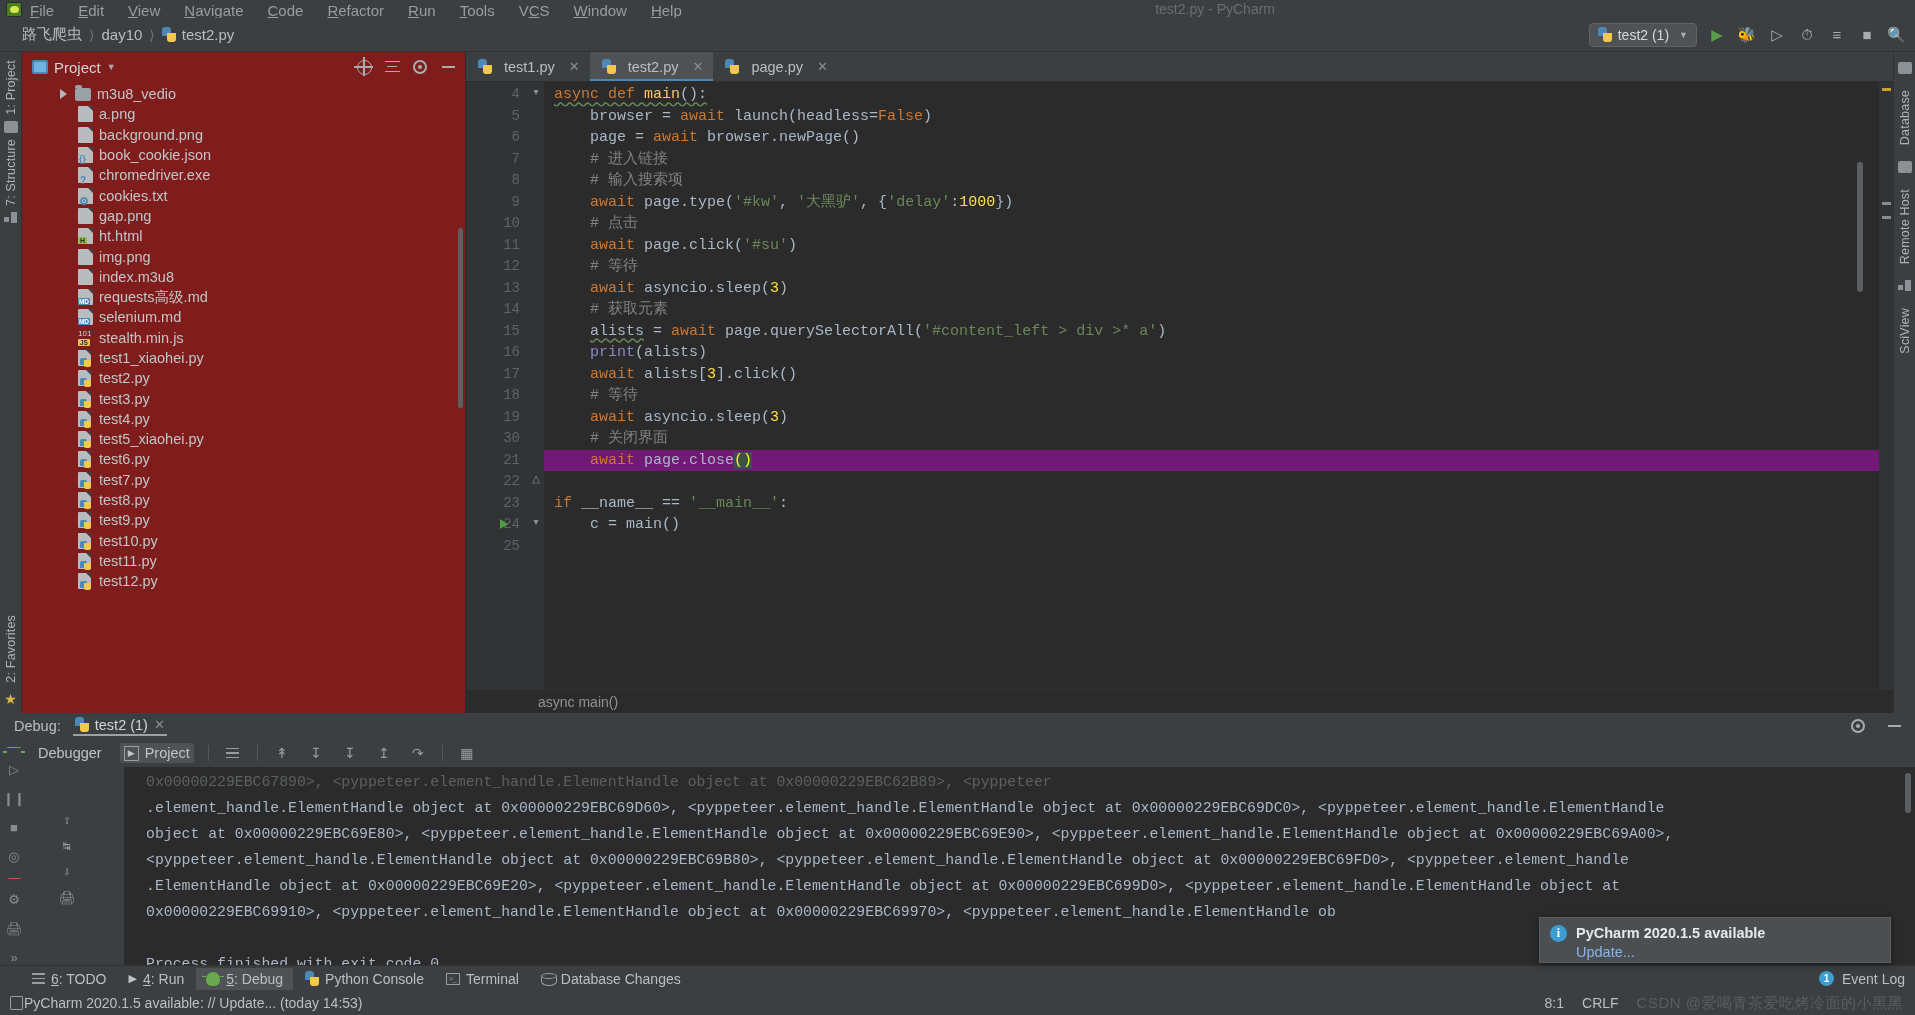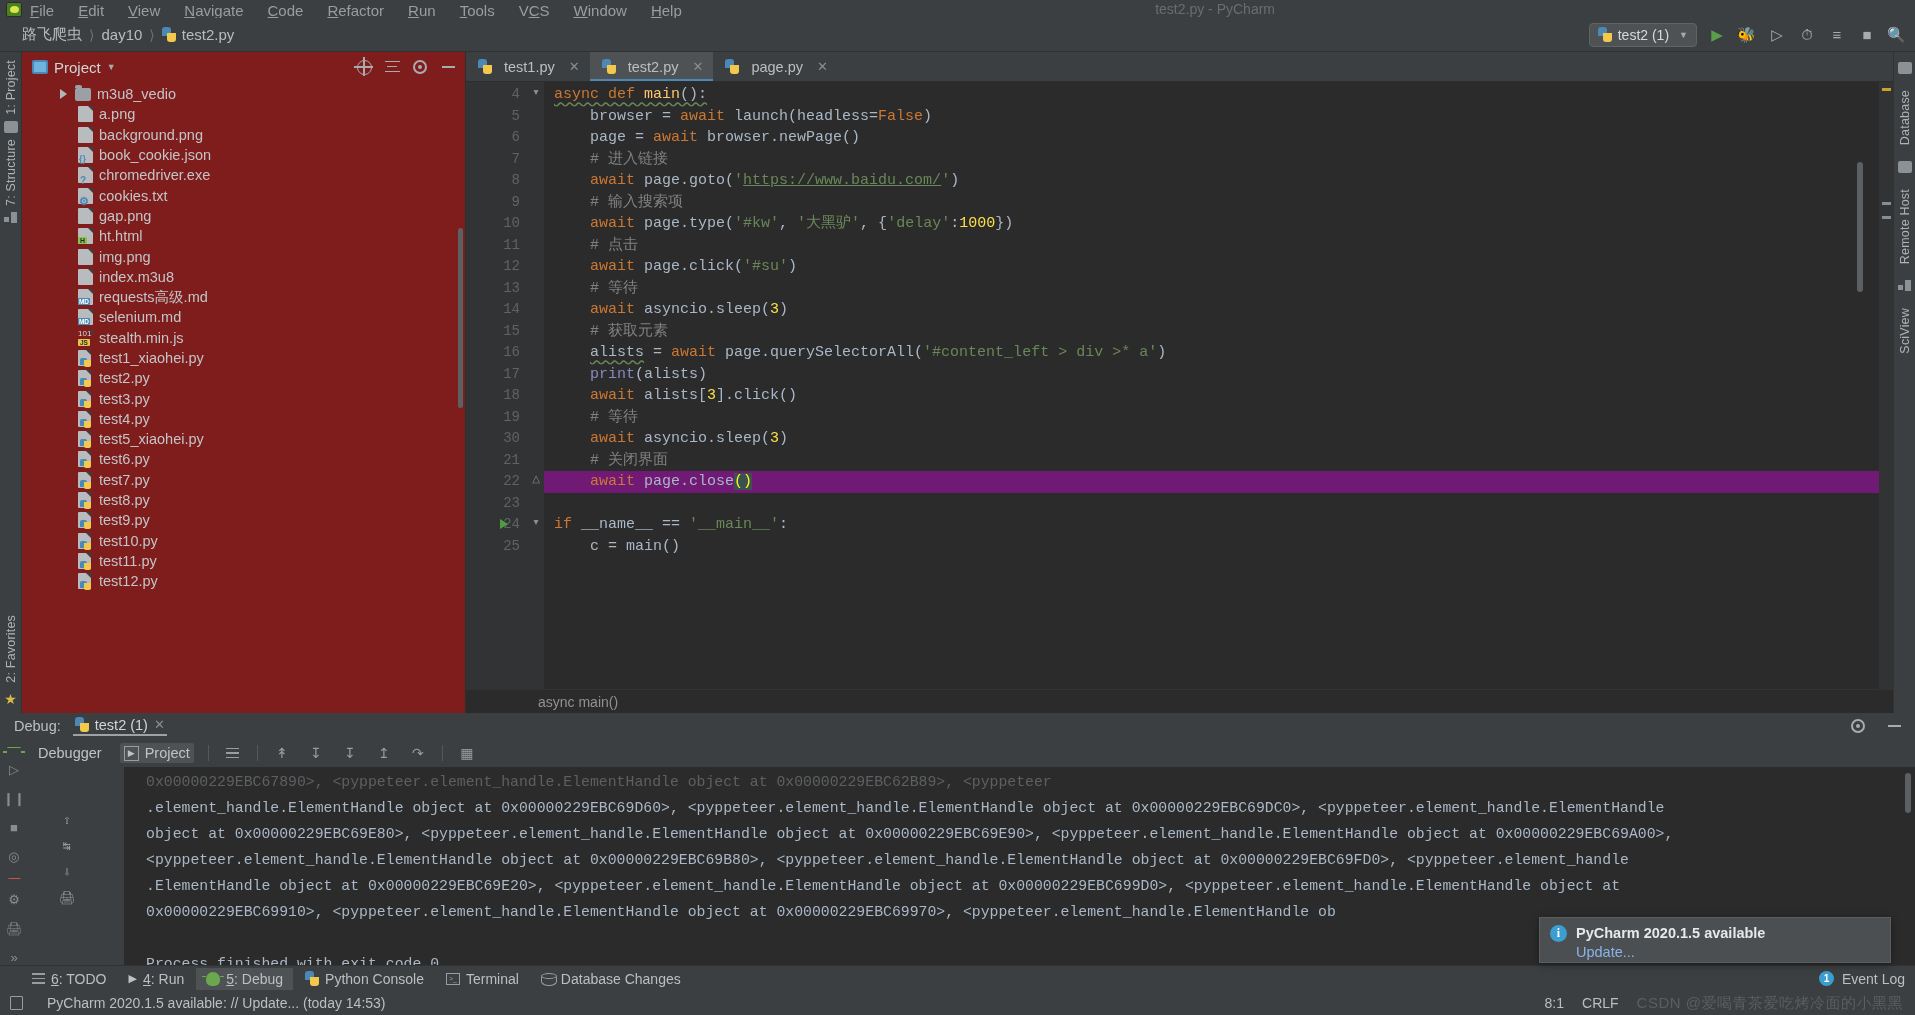--- a/index.html
+++ b/index.html
@@ -274,21 +274,21 @@
   }
   .twbtn.active { background: #4e5254; }
   .twbtn u { text-decoration: underline; }
   .toolbar-bottom .right { position: absolute; right: 10px; display:flex; align-items:center; gap:8px; }
   .eventlog-badge {
     width: 15px; height: 15px; border-radius: 50%; background: #3c9dd0; color:#fff; font-size: 10px;
     display:flex; align-items:center; justify-content:center; font-weight: bold;
   }
   .statusbar {
     height: 24px; background: #3c3f41; flex: none; display: flex; align-items: center;
-    padding-left: 10px; gap: 24px; font-size: 14px; color: #bcbfc1; position: relative;
+    padding-left: 10px; gap: 1px; font-size: 14px; color: #bcbfc1; position: relative;
   }
   .sb-icon { width: 13px; height: 14px; border: 1.4px solid #9a9d9f; border-radius: 1px; flex:none;}
   .statusbar .right { position: absolute; right: 12px; display: flex; align-items: center; gap: 18px; font-size: 14px; }
   .wm { color:#5b5e60; font-size: 15px; letter-spacing: .5px; }
   .db-icon{ width:14px;height:14px; position:relative;}
   .db-icon::before{content:"";position:absolute;left:0;top:1px;width:14px;height:4px;border-radius:50%;border:1.4px solid #9a9d9f;}
   .db-icon::after{content:"";position:absolute;left:0;top:5px;width:14px;height:8px;border-left:1.4px solid #9a9d9f;border-right:1.4px solid #9a9d9f;border-bottom:1.4px solid #9a9d9f;border-radius:0 0 50% 50%;}
   .term-icon{ width:14px;height:12px;border:1.4px solid #9a9d9f; position:relative; font-size:7px; color:#9a9d9f;
     display:flex;align-items:center;justify-content:center;}
   .list-icon{ width:13px;height:11px; position:relative;}
@@ -600,21 +600,20 @@
         <div class="foldcol">
           <span class="foldmark" style="top:4px">▾</span>
           <span class="foldmark" style="top:391px">△</span>
           <span class="foldmark" style="top:434px">▾</span>
         </div>
         <div class="code" id="code">
           <div class="cline"><span class="err"><span class="kw">async</span> <span class="kw">def</span> <span class="fn">main</span>():</span></div>
             <div class="cline">    browser = <span class="kw">await</span> launch(headless=<span class="kw">False</span>)</div>
             <div class="cline">    page = <span class="kw">await</span> browser.newPage()</div>
             <div class="cline"><span class="cm">    # 进入链接</span></div>
-            <div class="cline">    <span class="kw">await</span> page.goto(<span class="st">'</span><span class="link">https://www.baidu.com/</span><span class="st">'</span>)</div>
             <div class="cline"><span class="cm">    # 输入搜索项</span></div>
             <div class="cline">    <span class="kw">await</span> page.type(<span class="st">'#kw'</span>, <span class="st">'大黑驴'</span>, {<span class="st">'delay'</span>:<span class="num">1000</span>})</div>
             <div class="cline"><span class="cm">    # 点击</span></div>
             <div class="cline">    <span class="kw">await</span> page.click(<span class="st">'#su'</span>)</div>
             <div class="cline"><span class="cm">    # 等待</span></div>
             <div class="cline">    <span class="kw">await</span> asyncio.sleep(<span class="num">3</span>)</div>
             <div class="cline"><span class="cm">    # 获取元素</span></div>
             <div class="cline">    <span class="err">alists</span> = <span class="kw">await</span> page.querySelectorAll(<span class="st">'#content_left &gt; div &gt;* a'</span>)</div>
             <div class="cline">    <span class="bi">print</span>(alists)</div>
             <div class="cline">    <span class="kw">await</span> alists[<span class="num">3</span>].click()</div>

